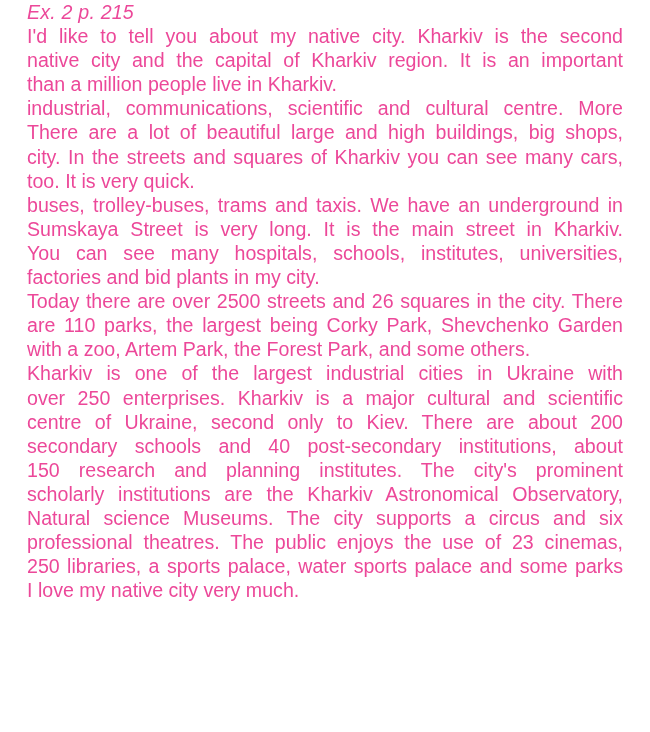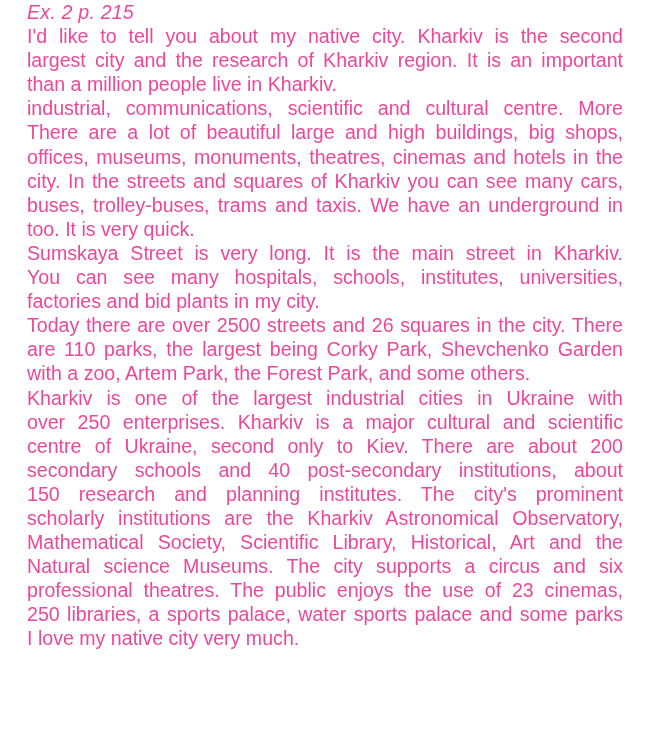--- a/index.html
+++ b/index.html
@@ -15,31 +15,30 @@
   .line.last { text-align-last: left; }
 </style>
 </head>
 <body>
 
 <div class="page">
   <p class="heading">Ex. 2 p. 215</p>
 
   <div class="para">
     <span class="line">I'd like to tell you about my native city. Kharkiv is the second</span>
-    <span class="line">largest city and the research of Kharkiv region. It is an important</span>
+    <span class="line">native city and the capital of Kharkiv region. It is an important</span>
     <span class="line last">than a million people live in Kharkiv.</span>
     <span class="line">industrial, communications, scientific and cultural centre. More</span>
   </div>
 
   <div class="para">
     <span class="line">There are a lot of beautiful large and high buildings, big shops,</span>
-    <span class="line">offices, museums, monuments, theatres, cinemas and hotels in the</span>
     <span class="line">city. In the streets and squares of Kharkiv you can see many cars,</span>
+    <span class="line last">too. It is very quick.</span>
     <span class="line">buses, trolley-buses, trams and taxis. We have an underground in</span>
-    <span class="line last">too. It is very quick.</span>
   </div>
 
   <div class="para">
     <span class="line">Sumskaya Street is very long. It is the main street in Kharkiv.</span>
     <span class="line">You can see many hospitals, schools, institutes, universities,</span>
     <span class="line last">factories and bid plants in my city.</span>
   </div>
 
   <div class="para">
     <span class="line">Today there are over 2500 streets and 26 squares in the city. There</span>
@@ -47,21 +46,20 @@
     <span class="line last">with a zoo, Artem Park, the Forest Park, and some others.</span>
   </div>
 
   <div class="para">
     <span class="line">Kharkiv is one of the largest industrial cities in Ukraine with</span>
     <span class="line">over 250 enterprises. Kharkiv is a major cultural and scientific</span>
     <span class="line">centre of Ukraine, second only to Kiev. There are about 200</span>
     <span class="line">secondary schools and 40 post-secondary institutions, about</span>
     <span class="line">150 research and planning institutes. The city's prominent</span>
     <span class="line">scholarly institutions are the Kharkiv Astronomical Observatory,</span>
-    <span class="line">Mathematical Society, Scientific Library, Historical, Art and the</span>
     <span class="line">Natural science Museums. The city supports a circus and six</span>
     <span class="line">professional theatres. The public enjoys the use of 23 cinemas,</span>
     <span class="line">250 libraries, a sports palace, water sports palace and some parks</span>
   </div>
 
   <div class="para">
     <span class="line last">I love my native city very much.</span>
   </div>
 </div>
 

